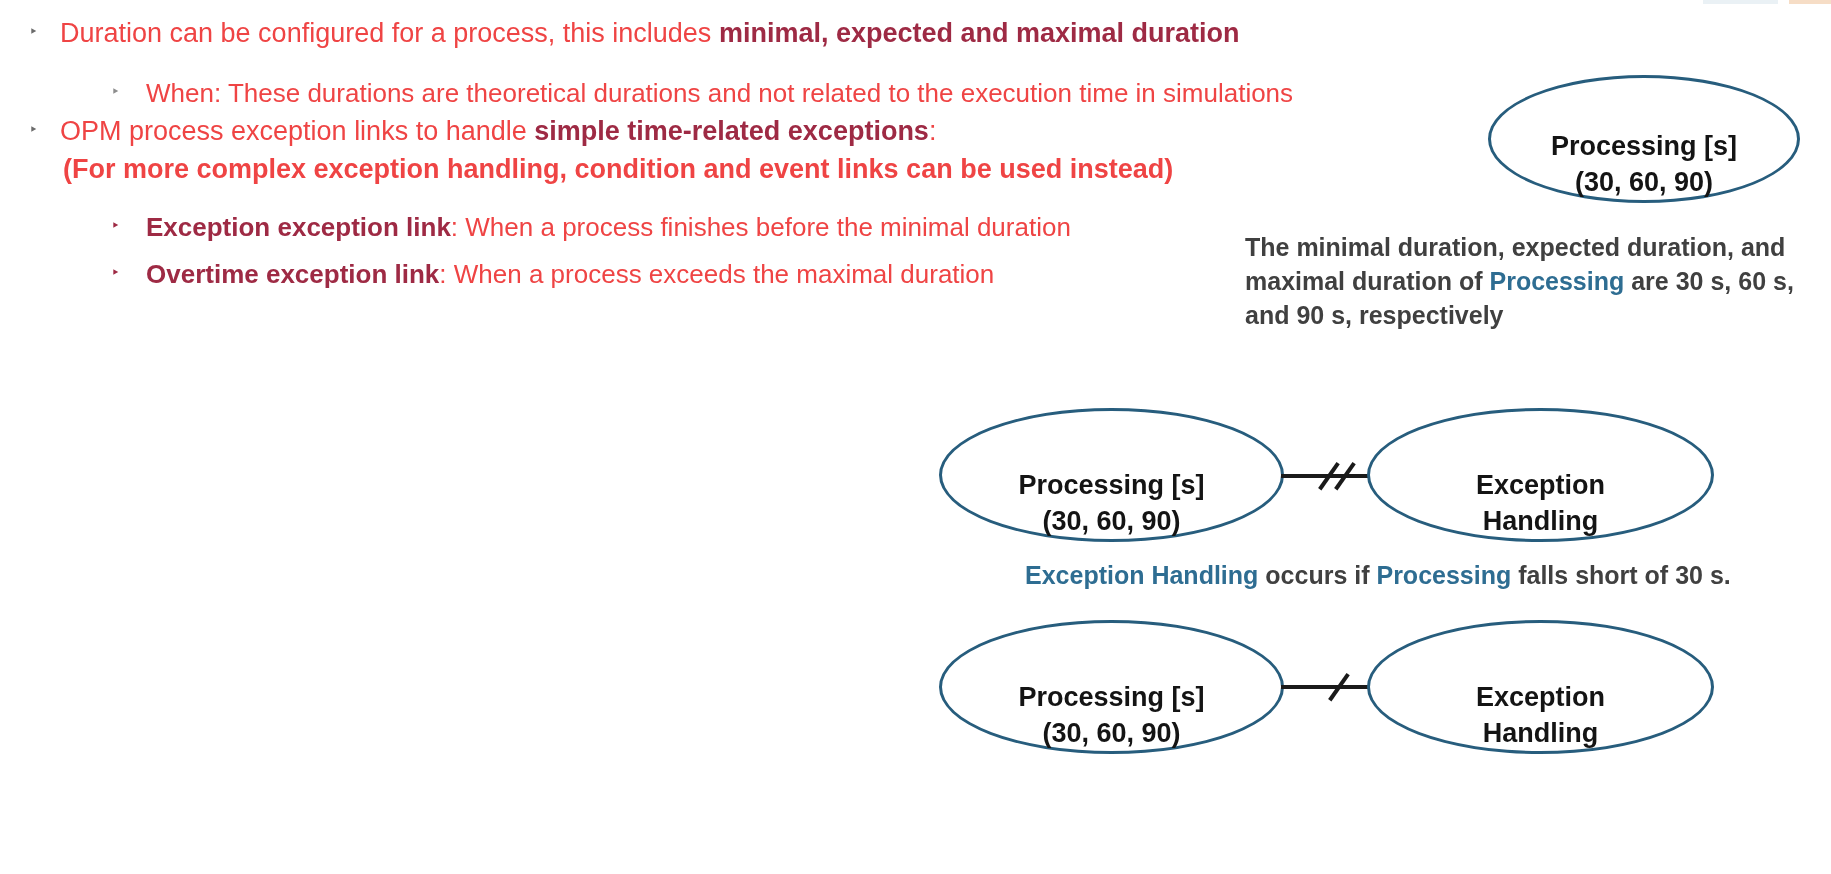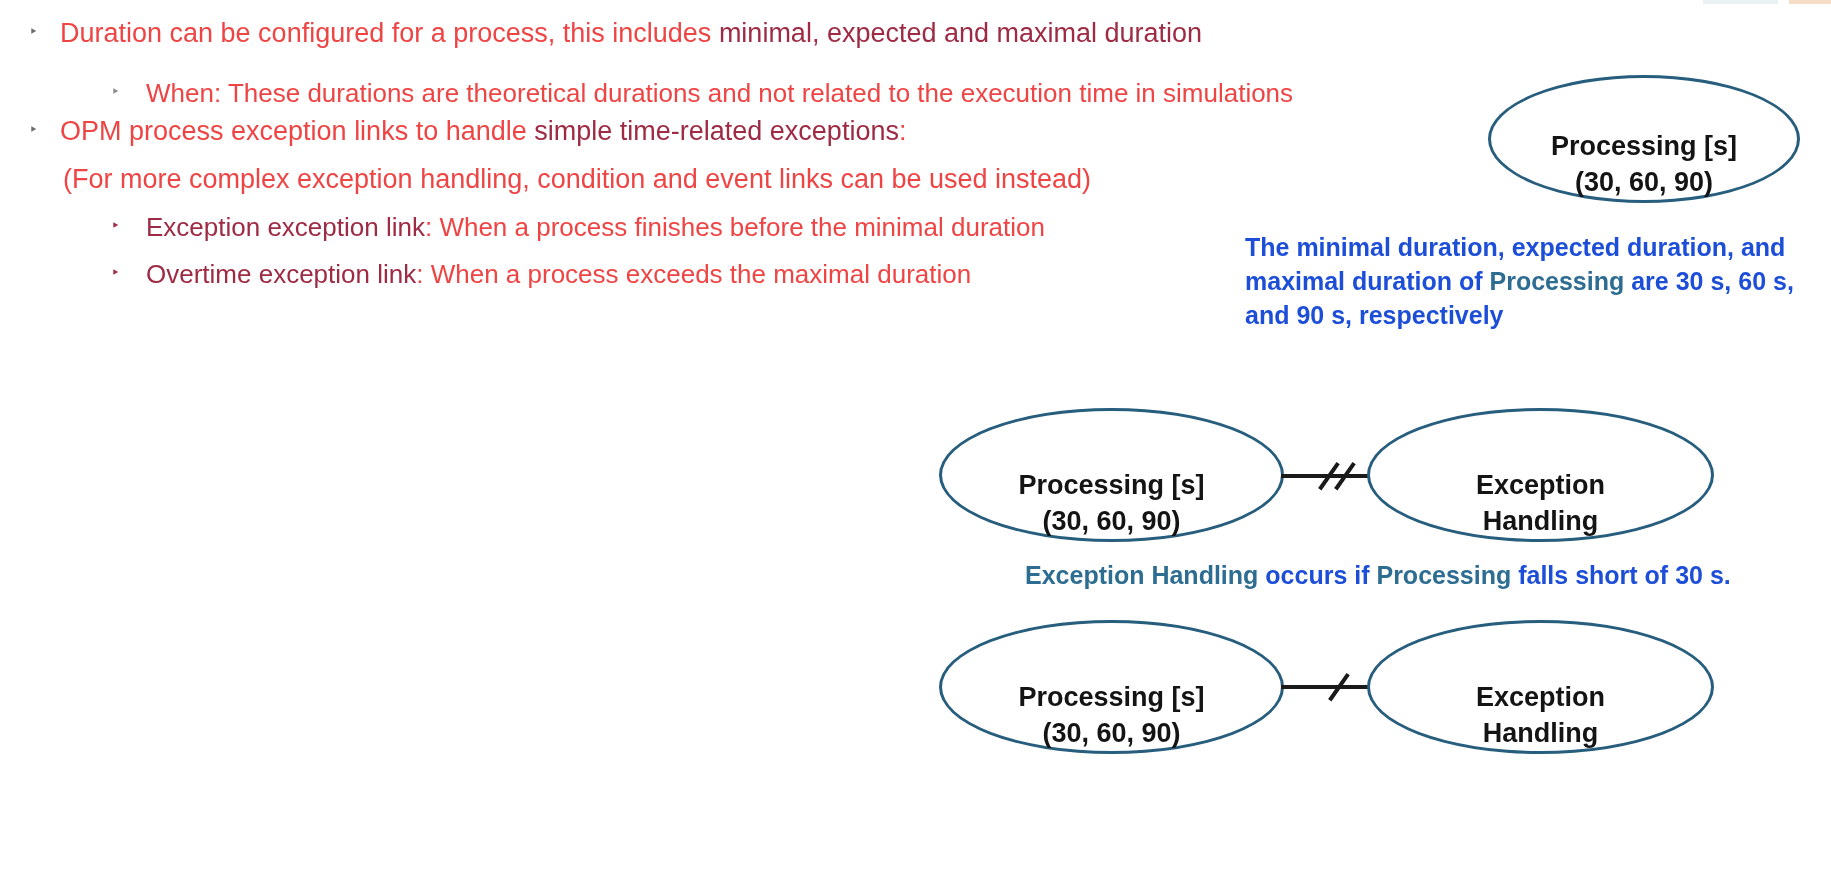--- a/index.html
+++ b/index.html
@@ -12,23 +12,23 @@
     color:#8d8d8d;
   }
   
   .row{position:absolute;display:flex;align-items:flex-start;white-space:nowrap;font-size:27px;line-height:34px;}
   .row.l2{font-size:26px;}
   .marker{font-size:19px;line-height:19px;margin-top:6px;color:#6b6b6b;flex:0 0 auto;}
   .marker.red{color:#9e2a44;}
   .gap1{width:23px;flex:0 0 auto;}
   .gap2{width:27px;flex:0 0 auto;}
   .gray{color:#ef4444;}
-  .red-bold{color:#9e2a44;font-weight:400;}
+  .red-bold{color:#9e2a44;font-weight:700;}
   
-  .ink{color:#1d4ed8;}
+  .ink{color:#404040;}
   .blue-ref{color:#2e6d92;}
   .side-par{
     position:absolute;left:1245px;top:230px;width:575px;
     font-size:25px;line-height:34px;font-weight:600;color:#141414;
   }
   
   .node{
     position:absolute;
     border:3.5px solid #275d7d;
     border-radius:50%;
@@ -65,21 +65,21 @@
     <span class="gap2"></span>
     <span class="gray">When: These durations are theoretical durations and not related to the execution time in simulations</span>
   </div>
 
   <div class="row" style="left:30px;top:114px;">
     <span class="marker">‣</span>
     <span class="gap1"></span>
     <span><span class="gray">OPM process exception links to handle </span><span class="red-bold">simple time-related exceptions</span><span class="gray">:</span></span>
   </div>
 
-  <div class="row" style="left:63px;top:162px;">
+  <div class="row" style="left:63px;top:152px;font-weight:bold;">
     <span class="gray">(For more complex exception handling, condition and event links can be used instead)</span>
   </div>
 
   <div class="row l2" style="left:112px;top:210px;">
     <span class="marker red">‣</span>
     <span class="gap2"></span>
     <span><span class="red-bold">Exception exception link</span><span class="gray">: When a process finishes before the minimal duration</span></span>
   </div>
 
   <div class="row l2" style="left:112px;top:257px;">

